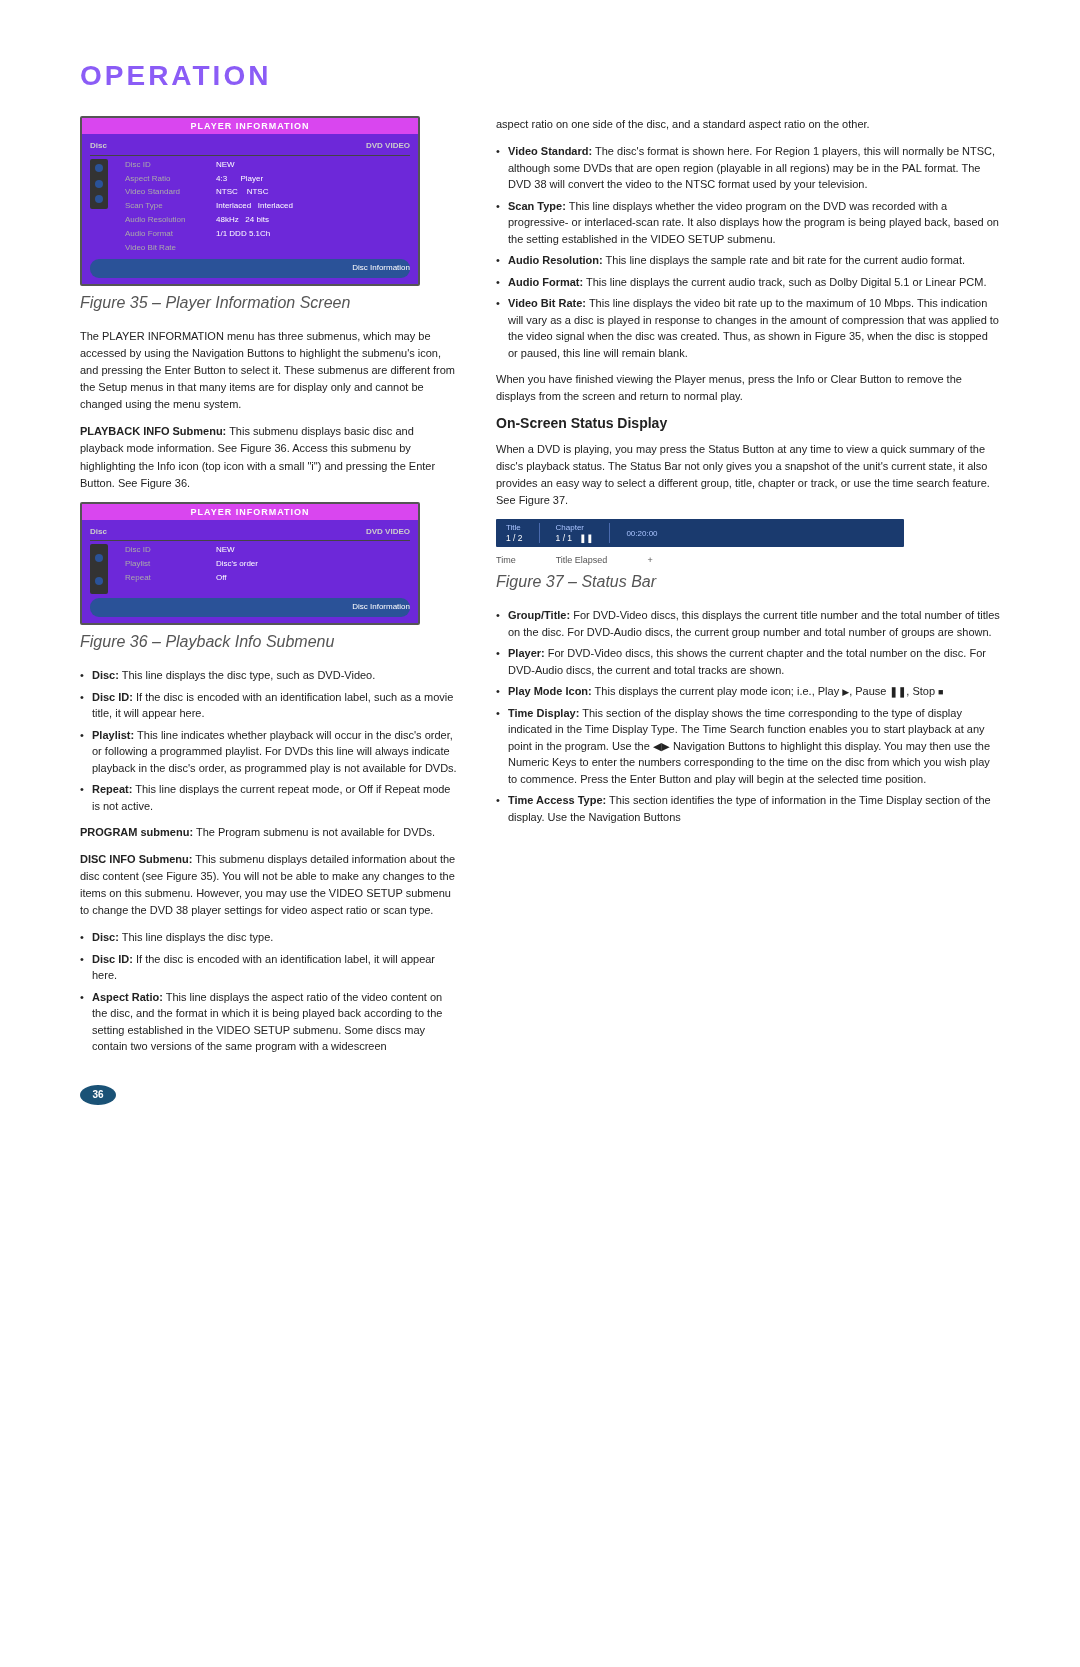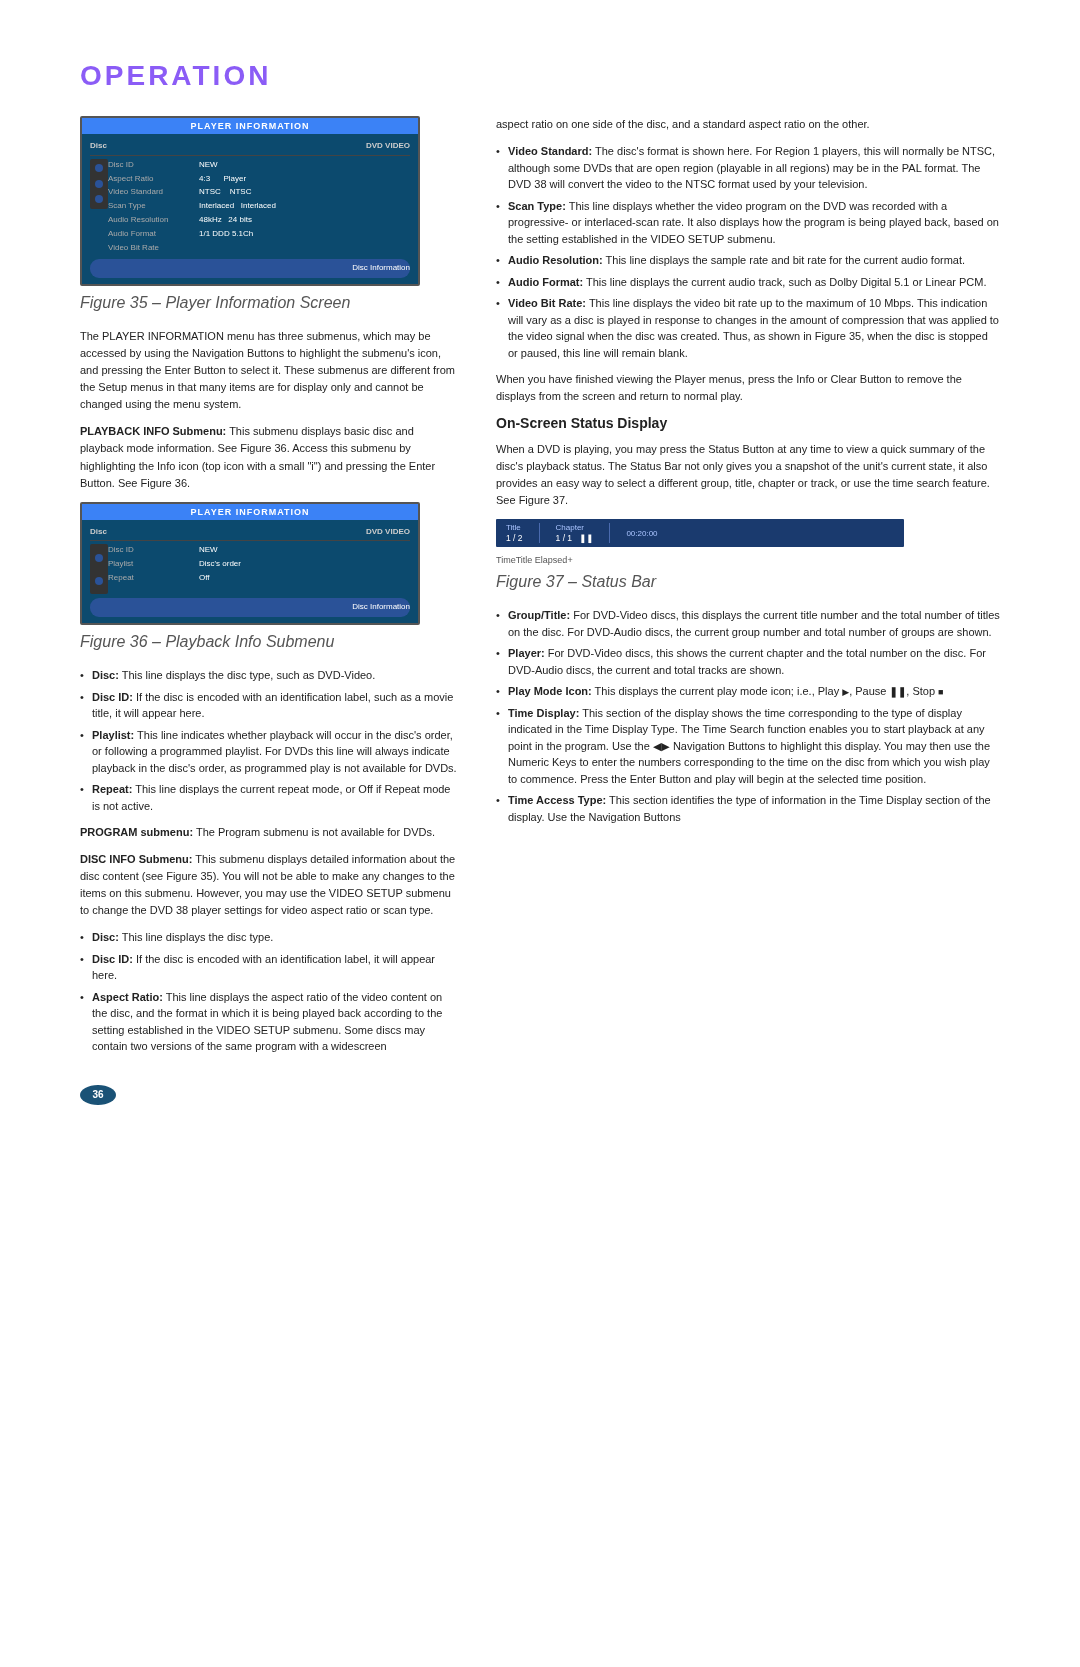--- a/index.html
+++ b/index.html
@@ -42,31 +42,31 @@
       background: #1a1a2e;
       border: 2px solid #555;
       border-radius: 2px;
       padding: 0;
       margin-bottom: 8px;
       width: 340px;
       overflow: hidden;
     }
 
     .screen-header {
-      background: #3b82f6;
+      background: #d946ef;
       color: #fff;
       text-align: center;
       font-size: 9px;
       font-weight: bold;
       padding: 3px 0;
       letter-spacing: 1px;
     }
 
     .screen-body {
-      background: #0c4a6e;
+      background: #6d28d9;
       color: #e0e0e0;
       padding: 6px 8px;
       font-size: 8px;
       line-height: 1.6;
     }
 
     .screen-row {
       display: flex;
       gap: 6px;
       margin-bottom: 1px;
@@ -92,21 +92,21 @@
 
     .screen-col-header {
       color: #ccc;
       font-weight: bold;
       font-size: 8px;
     }
 
     .screen-icon-area {
       display: flex;
       align-items: flex-start;
-      gap: 0;
+      gap: 17px;
     }
 
     .icon-box {
       width: 18px;
       height: 50px;
       background: #333;
       border-radius: 2px;
       display: flex;
       flex-direction: column;
       justify-content: space-around;
@@ -389,21 +389,21 @@
       <div class="status-bar-separator"></div>
       <div class="status-bar-item">
         <span class="status-bar-top">Chapter</span>
         <span class="status-bar-bottom">1 / 1 &nbsp; ❚❚</span>
       </div>
       <div class="status-bar-separator"></div>
       <div class="status-bar-item">
         <span class="status-bar-top">00:20:00</span>
       </div>
     </div>
-    <div style="display:flex; width:380px; margin-bottom: 8px;">
+    <div style="display:flex; gap:40px; width:380px; margin-bottom: 8px;">
       <span style="font-size:9px; color:#555;">Time</span>
       <span style="font-size:9px; color:#555;">Title Elapsed</span>
       <span style="font-size:9px; color:#555;">+</span>
     </div>
 
     <div class="figure-caption">Figure 37 – Status Bar</div>
 
     <ul class="bullet-list">
       <li><span class="bold-lead">Group/Title:</span> For DVD-Video discs, this displays the current title number and the total number of titles on the disc. For DVD-Audio discs, the current group number and total number of groups are shown.</li>
       <li><span class="bold-lead">Player:</span> For DVD-Video discs, this shows the current chapter and the total number on the disc. For DVD-Audio discs, the current and total tracks are shown.</li>

